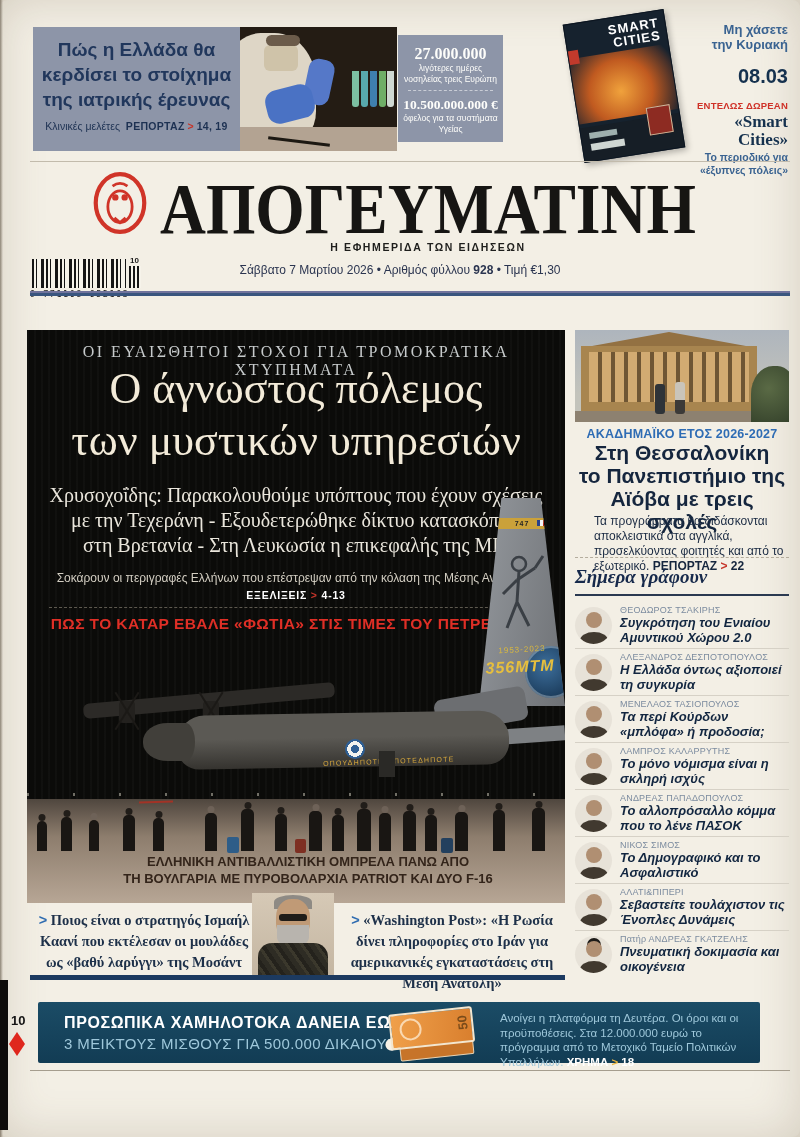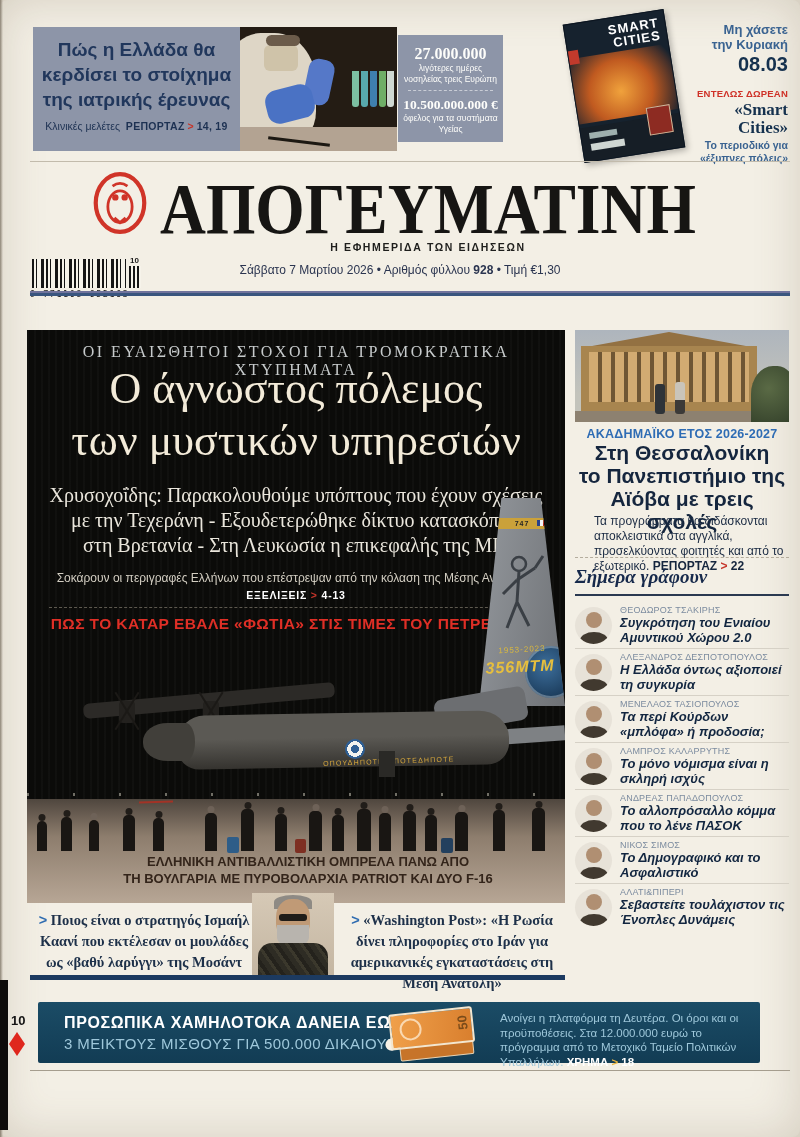--- a/index.html
+++ b/index.html
@@ -31,21 +31,21 @@
   .mag{left:573px;top:16px;width:100px;height:138px;transform:rotate(-9deg);background:#16222e;border:1px solid #0c1520;box-shadow:2px 3px 6px rgba(0,0,0,.28);overflow:hidden;}
   .mag .title{position:absolute;top:5px;right:6px;text-align:right;color:#fff;font-weight:800;font-size:13px;line-height:13px;letter-spacing:1px;}
   .mag .sun{position:absolute;left:-6px;top:34px;width:116px;height:66px;background:radial-gradient(circle at 45% 60%,#f0a23c,#c05a20 42%,#46302a 72%,rgba(0,0,0,0) 82%);}
   .mag .ground{position:absolute;bottom:0;left:0;right:0;height:34px;background:#161e26;}
   .mag .tag1{position:absolute;right:8px;bottom:16px;width:22px;height:26px;background:#8d2b22;border:1px solid #c9b89a;}
   .mag .tag2{position:absolute;left:8px;bottom:10px;width:34px;height:7px;background:#cfd6d2;}
   .mag .tag3{position:absolute;left:8px;bottom:22px;width:28px;height:6px;background:#9fb0ae;}
   .mag .corner{position:absolute;left:-2px;top:26px;width:12px;height:14px;background:#c23a2c;}
   .top-right{left:672px;top:22px;width:116px;text-align:right;color:#3a6391;}
   .top-right .teaser{font-size:13px;line-height:15px;font-weight:700;}
-  .top-right .date{font-size:20px;font-weight:800;color:#15314e;margin-top:1px;}
+  .top-right .date{font-size:20px;font-weight:800;color:#15314e;margin-top:13px;}
   .top-right .free{font-size:9.5px;font-weight:800;color:#cf3127;margin-top:12px;letter-spacing:.2px;}
   .top-right .name{font-family:"Liberation Serif",serif;font-size:17px;line-height:18px;font-weight:700;color:#15314e;margin-top:2px;}
   .top-right .desc{font-size:10.5px;line-height:12.5px;font-weight:600;margin-top:2px;}
   .topbar-rule{left:30px;top:161px;width:760px;height:1px;background:#c2bbac;}
 
   
   .logo{left:92px;top:171px;width:56px;height:64px;}
   .masthead-title{left:148px;top:168px;width:560px;text-align:center;font-family:"Liberation Serif",serif;font-weight:700;font-size:60px;color:#161513;transform:scale(1.06,1.2);transform-origin:center top;white-space:nowrap;}
   .masthead-tagline{left:148px;top:241px;width:560px;text-align:center;font-size:10.5px;font-weight:700;letter-spacing:1.6px;color:#1e1e1c;}
   .barcode{left:30px;top:256px;width:124px;height:46px;}
@@ -417,20 +417,27 @@
         <div class="col-title">Το Δημογραφικό και το Ασφαλιστικό</div>
       </span>
     </div>
     <div class="col-item">
       <span class="av"></span>
       <span class="col-text">
         <div class="col-name">ΑΛΑΤΙ&amp;ΠΙΠΕΡΙ</div>
         <div class="col-title">Σεβαστείτε τουλάχιστον τις Ένοπλες Δυνάμεις</div>
       </span>
     </div>
+    <div class="col-item">
+      <span class="av cap"></span>
+      <span class="col-text">
+        <div class="col-name">Πατήρ ΑΝΔΡΕΑΣ ΓΚΑΤΖΕΛΗΣ</div>
+        <div class="col-title">Πνευματική δοκιμασία και οικογένεια</div>
+      </span>
+    </div>
   </div>
 
   <div class="abs page-num">10</div>
   <div class="abs diamond"></div>
 
   <div class="abs banner">
     <div class="l1">ΠΡΟΣΩΠΙΚΑ ΧΑΜΗΛΟΤΟΚΑ ΔΑΝΕΙΑ ΕΩΣ ΚΑΙ</div>
     <div class="l2">3 ΜΕΙΚΤΟΥΣ ΜΙΣΘΟΥΣ ΓΙΑ 500.000 ΔΙΚΑΙΟΥΧΟΥΣ</div>
     <div class="bills">
       <i class="bill2"></i>

